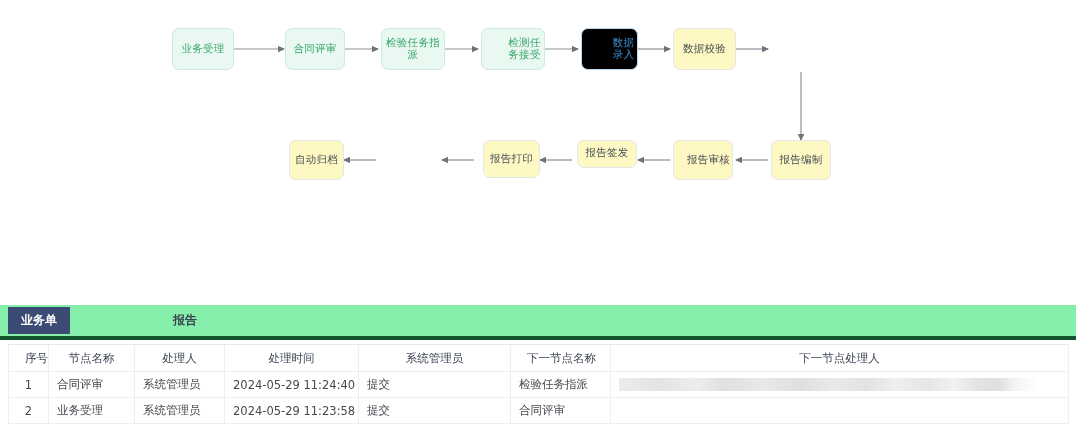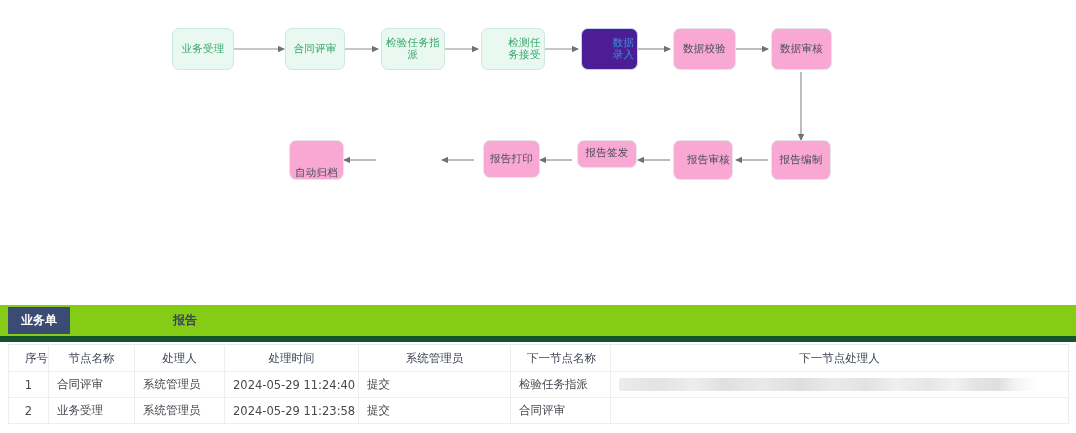--- a/index.html
+++ b/index.html
@@ -36,44 +36,44 @@
     line-height: 1.1;
     text-align: center;
     user-select: none;
   }
   .flow-node.green {
     background: #e9f8f0;
     border: 1px solid #cdeade;
     color: #3aa76d;
   }
   .flow-node.blue {
-    background: #4c1d95;
+    background: #000000;
     border: 1px solid #b9d9f3;
     color: #3b8fd4;
     padding-left: 28px;
   }
   .flow-node.grey {
-    background: #f9a8d4;
+    background: #fef9c3;
     border: 1px solid #e4e6e9;
     color: #4a4f57;
   }
   .flow-arrow {
     position: absolute;
     pointer-events: none;
   }
 
   
   #tabs-bar {
     position: absolute;
     left: 0;
     top: 305px;
     width: 1076px;
     height: 31px;
-    border-bottom: 6px solid #14532d;
-    background: #84cc16;
+    border-bottom: 4px solid #14532d;
+    background: #86efac;
   }
   .tab-item {
     position: absolute;
     top: 2px;
     height: 27px;
     display: flex;
     align-items: center;
     justify-content: center;
     font-size: 12px;
     font-weight: bold;
@@ -173,25 +173,22 @@
   </div>
   <div class="flow-node green" style="left:481px; top:28px; width:64px; height:42px;padding-left:23px;">
     <span>检测任务接受</span>
   </div>
   <div class="flow-node blue" style="left:581px; top:28px; width:57px; height:42px;">
     <span>数据录入</span>
   </div>
   <div class="flow-node grey" style="left:673px; top:28px; width:63px; height:42px;">
     <span>数据校验</span>
   </div>
-  <div class="flow-node grey" style="left:771px; top:28px; width:61px; height:42px;">
-    <span>数据审核</span>
-  </div>
-
-  <div class="flow-node grey" style="left:289px; top:140px; width:55px; height:40px;align-items:flex-end;">
+
+  <div class="flow-node grey" style="left:289px; top:140px; width:55px; height:40px;">
     <span>自动归档</span>
   </div>
   <div class="flow-node grey" style="left:483px; top:140px; width:57px; height:38px;">
     <span>报告打印</span>
   </div>
   <div class="flow-node grey" style="left:577px; top:140px; width:60px; height:28px;font-family:Liberation Mono, monospace;">
     <span>报告签发</span>
   </div>
   <div class="flow-node grey" style="left:673px; top:140px; width:60px; height:40px;padding-left:11px;">
     <span>报告审核</span>

